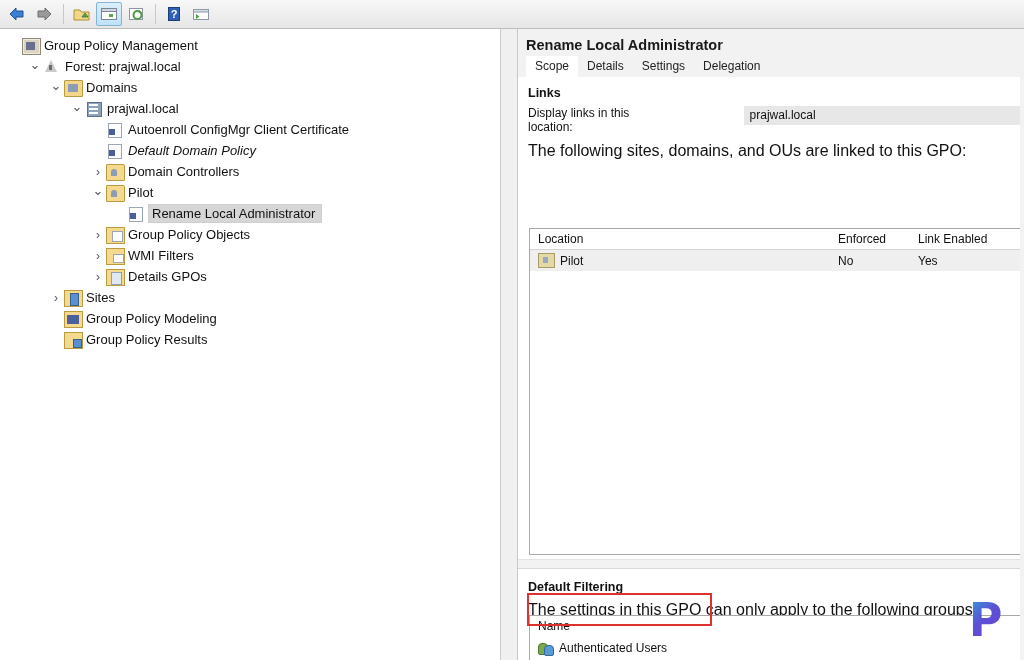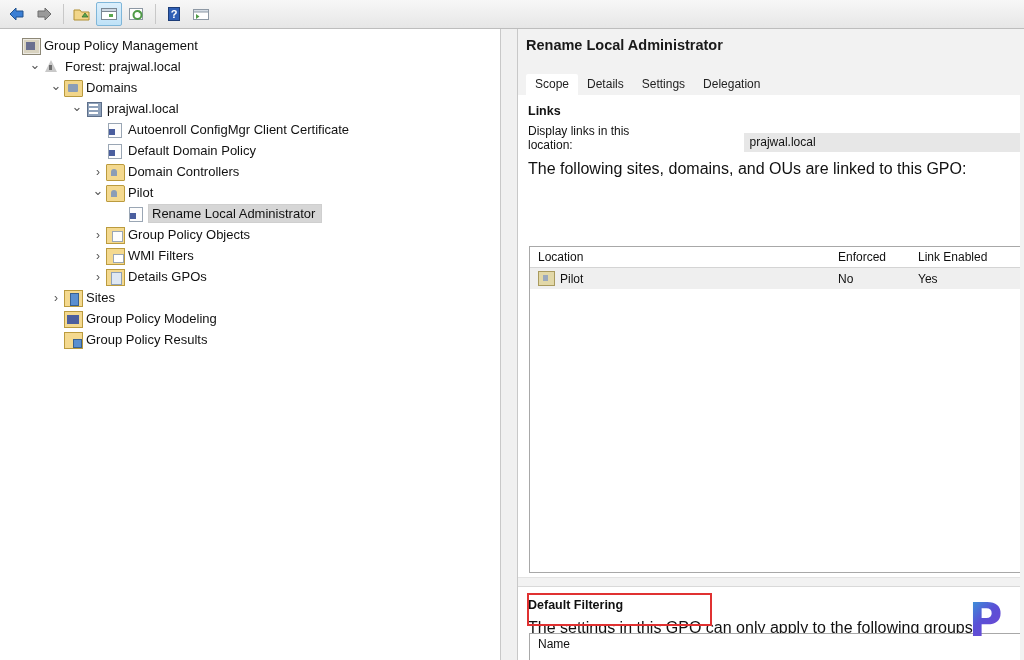--- a/index.html
+++ b/index.html
@@ -162,21 +162,21 @@
   #gpo-title {
     font-size: 14.5px;
     font-weight: bold;
     color: #1a1a1a;
     padding: 8px 0 0 8px;
   }
   #tab-strip {
     display: flex;
     align-items: flex-end;
     height: 22px;
-    margin-top: 20px;
+    margin-top: 2px;
     padding-left: 8px;
     border-bottom: 1px solid #ffffff;
   }
   .tab {
     font-size: 12px;
     color: #222;
     padding: 3px 9px 4px 9px;
     line-height: 14px;
     background: transparent;
   }
@@ -192,21 +192,21 @@
   }
 
   .section-head {
     font-size: 12.5px;
     font-weight: bold;
     color: #111;
     padding: 8px 0 0 10px;
   }
   .row-line {
     display: flex;
-    align-items: flex-end;
+    align-items: flex-start;
     padding: 6px 0 0 10px;
     font-size: 12px;
   }
   .row-line .lbl { color: #111; }
   #location-combo {
     margin-left: 67px;
     width: 282px;
     height: 19px;
     line-height: 19px;
     background: #e7e7e7;
@@ -427,21 +427,21 @@
         </span>
         <span class="tree-label">prajwal.local</span>
       </div>
       <div class="tree-row" style="padding-left: 90px;">
         <span class="twisty none"></span>
         <span class="tree-ico">
           <span class="ico-gpo"></span>
         </span>
         <span class="tree-label">Autoenroll ConfigMgr Client Certificate</span>
       </div>
-      <div class="tree-row" style="padding-left: 90px;">
+      <div class="tree-row" style="padding-left: 90px; font-style: italic;">
         <span class="twisty none"></span>
         <span class="tree-ico">
           <span class="ico-gpo"></span>
         </span>
         <span class="tree-label">Default Domain Policy</span>
       </div>
       <div class="tree-row" style="padding-left: 90px;">
         <span class="twisty" style="font-size: 12px;">›</span>
         <span class="tree-ico">
           <span class="ico-ou"></span>

